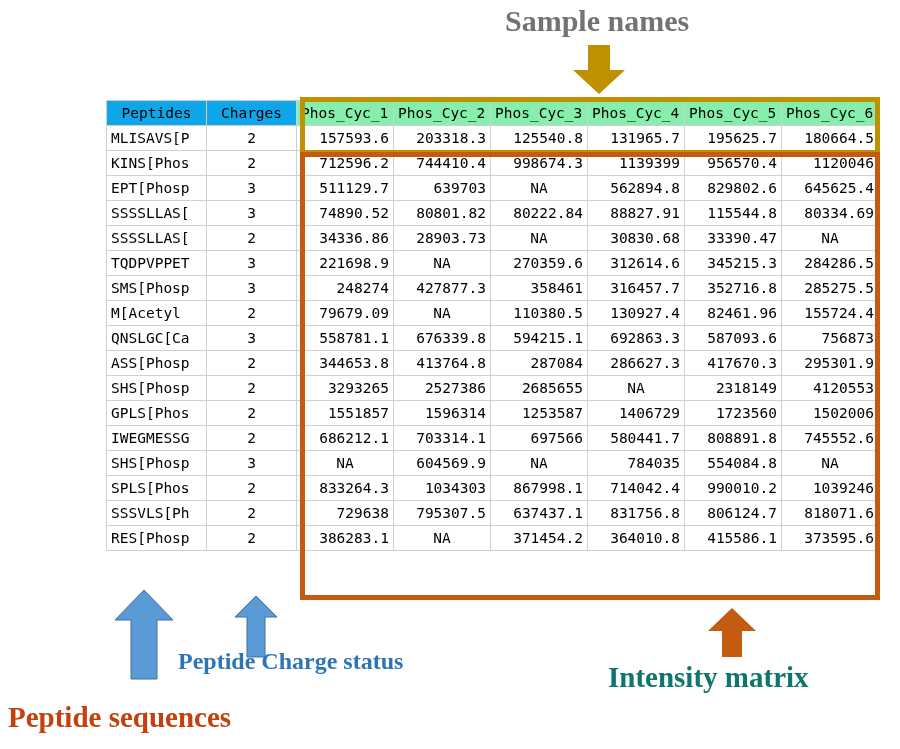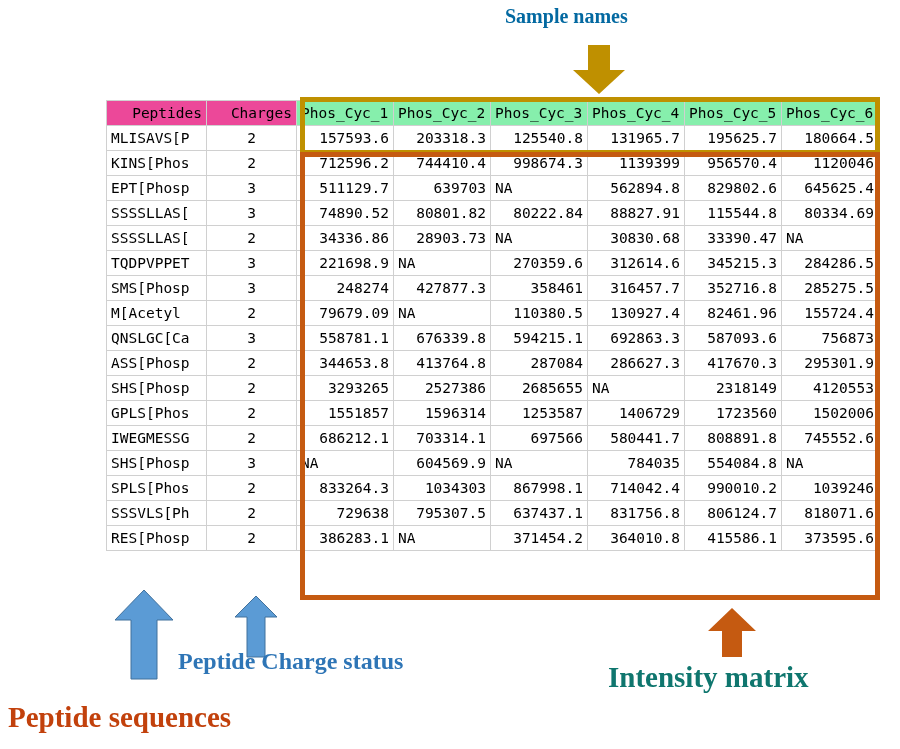--- a/index.html
+++ b/index.html
@@ -19,22 +19,22 @@
   .annot-label {
     position: absolute;
     font-family: "Liberation Serif", serif;
     font-weight: bold;
     white-space: nowrap;
     line-height: 1;
   }
   #sample-names-label {
     left: 505px;
     top: 6px;
-    font-size: 20px;
-    color: #0369a1;
+    font-size: 30px;
+    color: #737373;
     font-family: Liberation Serif, serif;
   }
   #intensity-matrix-label {
     left: 608px;
     top: 663px;
     font-size: 29px;
     color: #0f766e;
   }
   #peptide-charge-label {
     left: 178px;
@@ -83,42 +83,42 @@
     font-weight: normal;
   }
 
   
   col.c-pep   { width: 100px; }
   col.c-chg   { width: 90px;  }
   col.c-num   { width: 97px;  }
 
   
   thead th {
-    background: #ec4899;
-    text-align: right;
+    background: #0ea5e9;
+    text-align: center;
     vertical-align: middle;
     height: 52px;
     line-height: 52px;
   }
   thead th.sample-head {
     background: #86efac;
     text-align: left;
     vertical-align: top;
     height: 52px;
     line-height: 25px;
     padding-top: 1px;
     word-break: break-all;
     white-space: normal;
   }
 
   
   td.pep  { text-align: left; }
   td.chg  { text-align: center; }
   td.num  { text-align: right; }
-  td.num.na { text-align: left; }
+  td.num.na { text-align: center; }
 
   
   .hilite {
     position: absolute;
     box-sizing: border-box;
     pointer-events: none;
   }
   #sample-names-box {
     left: 300px;
     top: 97px;

